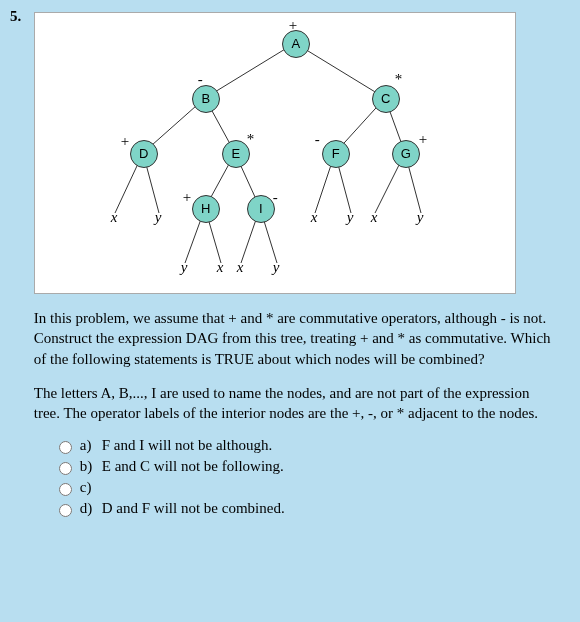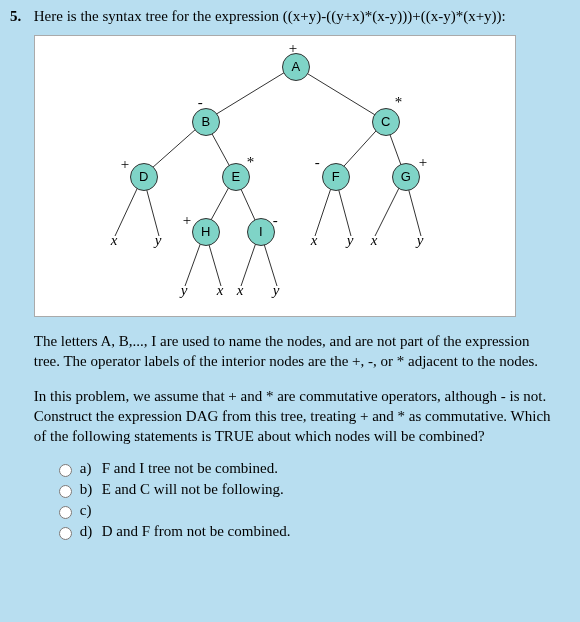--- a/index.html
+++ b/index.html
@@ -70,21 +70,20 @@
   }
   .optrow input { margin-right: 8px; }
   .optlabel { width: 22px; }
 </style>
 </head>
 <body>
 
 <div class="page">
   <span class="qnum">5.</span>
   <div class="qbody">
-    <div class="qtext">Here is the syntax tree for the expression ((x+y)-((y+x)*(x-y)))+((x-y)*(x+y)):</div>
 
     <div class="figure">
       <svg class="edges">
         <g stroke="#333" stroke-width="1" fill="none">
           <line x1="260" y1="30" x2="170" y2="85"></line>
           <line x1="260" y1="30" x2="350" y2="85"></line>
           <line x1="170" y1="85" x2="108" y2="140"></line>
           <line x1="170" y1="85" x2="200" y2="140"></line>
           <line x1="350" y1="85" x2="300" y2="140"></line>
           <line x1="350" y1="85" x2="370" y2="140"></line>
@@ -135,38 +134,38 @@
       <div class="leaf" style="left:146px;top:246px">y</div>
       <div class="leaf" style="left:182px;top:246px">x</div>
       <div class="leaf" style="left:202px;top:246px">x</div>
       <div class="leaf" style="left:238px;top:246px">y</div>
       <div class="leaf" style="left:276px;top:196px">x</div>
       <div class="leaf" style="left:312px;top:196px">y</div>
       <div class="leaf" style="left:336px;top:196px">x</div>
       <div class="leaf" style="left:382px;top:196px">y</div>
     </div>
 
+    <p class="para">In this problem, we assume that + and * are commutative operators, although - is not. Construct the expression DAG from this tree, treating + and * as commutative. Which of the following statements is TRUE about which nodes will be combined?</p>
     <p class="para">The letters A, B,..., I are used to name the nodes, and are not part of the expression tree. The operator labels of the interior nodes are the +, -, or * adjacent to the nodes.</p>
-    <p class="para">In this problem, we assume that + and * are commutative operators, although - is not. Construct the expression DAG from this tree, treating + and * as commutative. Which of the following statements is TRUE about which nodes will be combined?</p>
 
     <div class="options">
       <div class="optrow">
         <input type="radio" name="ans" style="">
         <span class="optlabel">a)</span>
-        <span>F and I tree not be combined.</span>
+        <span>F and I will not be although.</span>
       </div>
       <div class="optrow">
         <input type="radio" name="ans" style="">
         <span class="optlabel">b)</span>
         <span>E and C will not be following.</span>
       </div>
       <div class="optrow">
         <input type="radio" name="ans" style="">
         <span class="optlabel">c)</span>
       </div>
       <div class="optrow">
         <input type="radio" name="ans" style="">
         <span class="optlabel">d)</span>
-        <span>D and F from not be combined.</span>
+        <span>D and F will not be combined.</span>
       </div>
     </div>
   </div>
 </div>
 
 </body></html>

